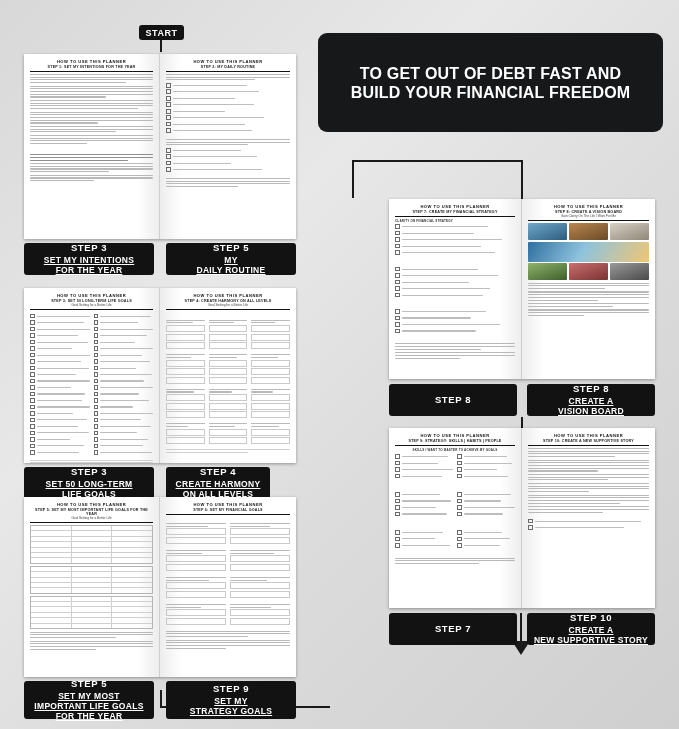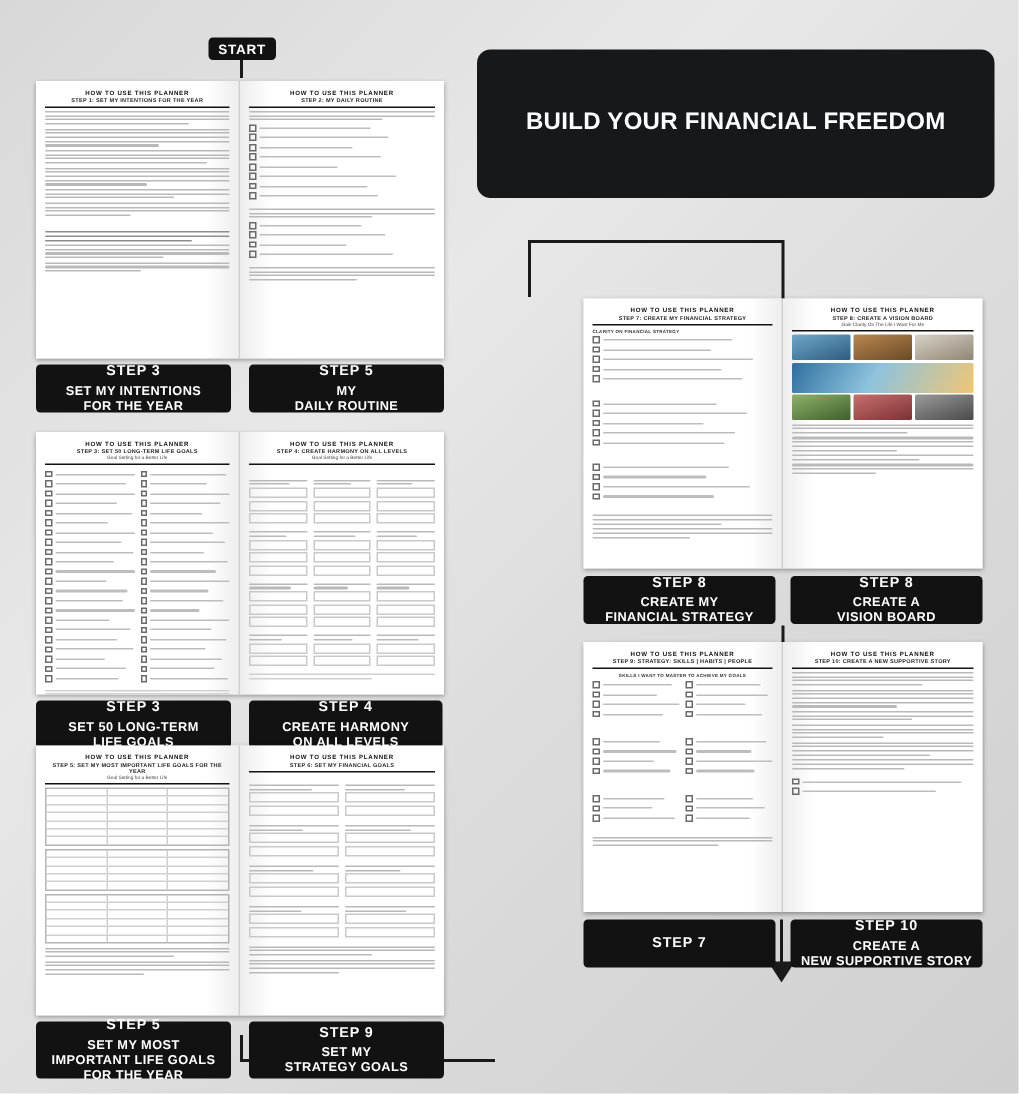--- a/index.html
+++ b/index.html
@@ -82,28 +82,29 @@
   .vb div{height:17px;flex:1 1 30%;border-radius:1px;}
   .vb .wide{flex:1 1 100%;height:20px;}
 
   
   .step-label{
     position:absolute;background:#121212;color:#fff;border-radius:3px;
     display:flex;flex-direction:column;align-items:center;justify-content:center;
     text-align:center;padding:2px 3px;box-sizing:border-box;
   }
   .step-label .num{font-size:9.5px;font-weight:bold;letter-spacing:.6px;line-height:1.15;}
-  .step-label .txt{font-size:8.5px;font-weight:bold;letter-spacing:.3px;line-height:1.2;margin-top:1px;}
+  .step-label .txt{font-size:8.5px;font-weight:bold;letter-spacing:.3px;line-height:1.2;margin-top:1px;text-decoration:underline;}
 </style>
 </head>
 <body>
 
 <div class="stage">
 
   <div class="banner">
+    <div class="l2">TO GET OUT OF DEBT FAST AND</div>
     <div class="l3">BUILD YOUR FINANCIAL FREEDOM</div>
   </div>
 
   <div class="start-pill">START</div>
   <div class="line vline" style="left:160px;top:40px;height:12px;"></div>
 
   <div class="line vline" style="left:352px;top:160px;height:38px;"></div>
   <div class="line hline" style="left:352px;top:160px;width:170px;"></div>
   <div class="line vline" style="left:521px;top:160px;height:40px;"></div>
 
@@ -531,21 +532,21 @@
           <div class="tl s" style="width:66%"></div>
       </div>
     </div>
   </div>
 
   <div class="step-label" style="left:24px;top:467px;width:130px;height:32px;">
     <div class="num">STEP 3</div>
     <div class="txt" style="white-space:pre-line">SET 50 LONG-TERM
 LIFE GOALS</div>
   </div>
-  <div class="step-label" style="left:166px;top:467px;width:129px;height:32px;">
+  <div class="step-label" style="left:166px;top:467px;width:104px;height:32px;">
     <div class="num">STEP 4</div>
     <div class="txt" style="white-space:pre-line">CREATE HARMONY
 ON ALL LEVELS</div>
   </div>
 
   <div class="spread" style="left:24px;top:497px;width:272px;height:180px;">
     <div class="page left">
       <div class="ph1">HOW TO USE THIS PLANNER</div>
       <div class="ph2">STEP 5: SET MY MOST IMPORTANT LIFE GOALS FOR THE YEAR</div>
       <div class="ph3">Goal Setting for a Better Life</div>
@@ -840,22 +841,20 @@
       <div class="para">
         <div class="tl"></div>
           <div class="tl"></div>
           <div class="tl" style="width:46%"></div>
       </div>
     </div>
   </div>
 
   <div class="step-label" style="left:389px;top:384px;width:128px;height:32px;">
     <div class="num">STEP 8</div>
-    <div class="txt" style="white-space:pre-line">CREATE MY
-FINANCIAL STRATEGY</div>
   </div>
   <div class="step-label" style="left:527px;top:384px;width:128px;height:32px;">
     <div class="num">STEP 8</div>
     <div class="txt" style="white-space:pre-line">CREATE A
 VISION BOARD</div>
   </div>
 
   <div class="spread" style="left:389px;top:428px;width:266px;height:180px;">
     <div class="page left">
       <div class="ph1">HOW TO USE THIS PLANNER</div>

